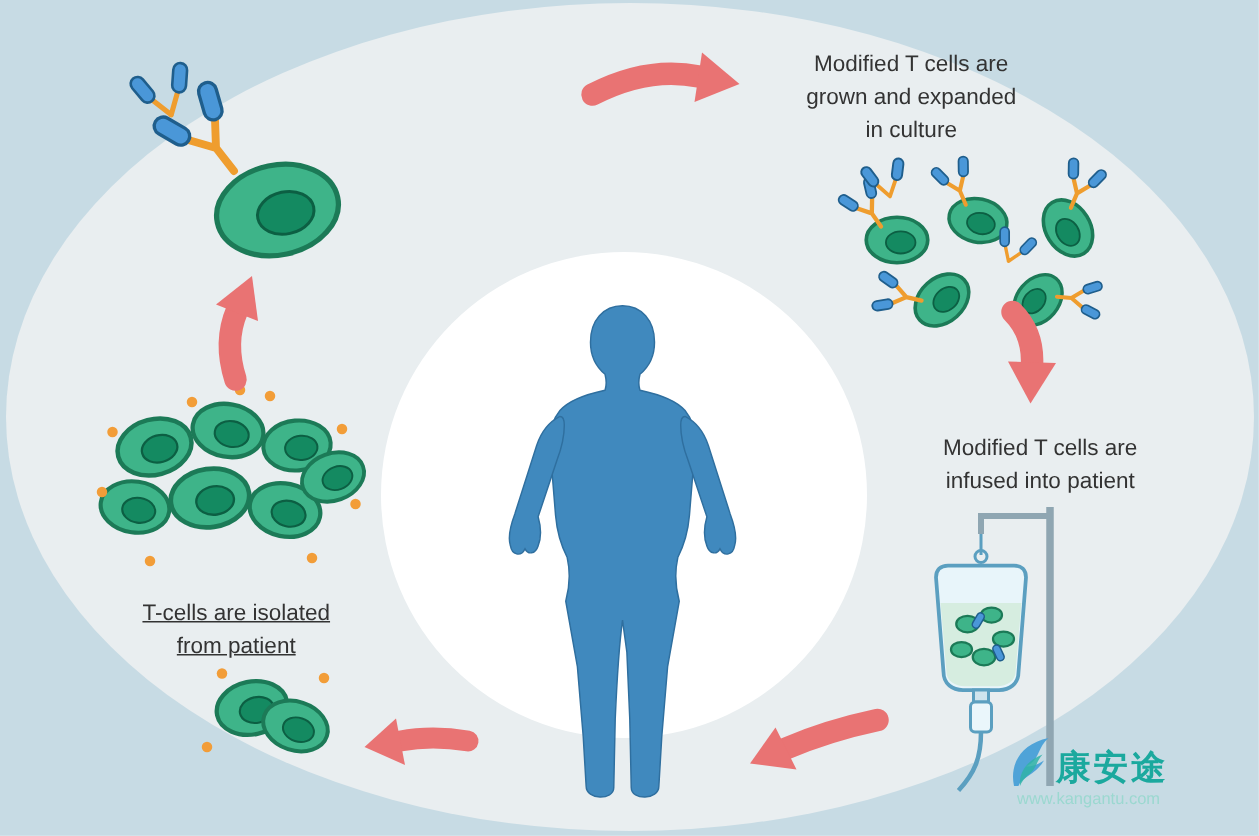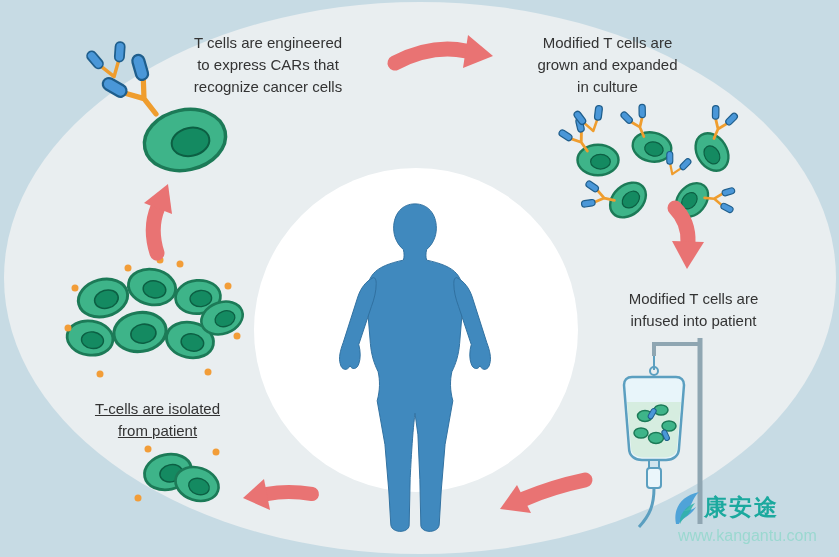--- a/index.html
+++ b/index.html
@@ -17,31 +17,31 @@
     font-size:15px;
     line-height:1.45;
     color:#333333;
     white-space:pre-line;
   }
   .watermark{
     position:absolute;
     left:672px;top:490px;
     width:165px;
   }
-  .wm-row{display:flex;align-items:center;}
+  .wm-row{display:flex;align-items:flex-end;}
   .wm-brand{
     font-size:23px;
     font-weight:bold;
     color:#1ba99e;
     letter-spacing:2px;
     margin-left:2px;
     line-height:1.2;
   }
   .wm-url{
-    font-size:16px;
+    font-size:11px;
     color:#9bd8d0;
     margin-top:1px;
     margin-left:6px;
   }
 </style>
 </head>
 <body>
 
 <div class="canvas">
 
@@ -180,23 +180,20 @@
         <path d="M312,494 Q288,490 267,494" fill="none" stroke="#e97373" stroke-width="14" stroke-linecap="round"></path>
         <polygon points="264,479 270,510 243,498"></polygon>
       </g>
       <g>
         <path d="M157,253 Q149,228 158,207" fill="none" stroke="#e97373" stroke-width="15" stroke-linecap="round"></path>
         <polygon points="144,203 172,214 168,184"></polygon>
       </g>
     </g>
   </svg>
 
-  <div class="label" style="left:168px;top:32px;width:200px;">T cells are engineered
-to express CARs that
-recognize cancer cells</div>
 
   <div class="label" style="left:510px;top:32px;width:195px;">Modified T cells are
 grown and expanded
 in culture</div>
 
   <div class="label" style="left:596px;top:288px;width:195px;">Modified T cells are
 infused into patient</div>
 
   <div class="label" style="left:60px;top:398px;width:195px;text-decoration:underline;">T-cells are isolated
 from patient</div>

